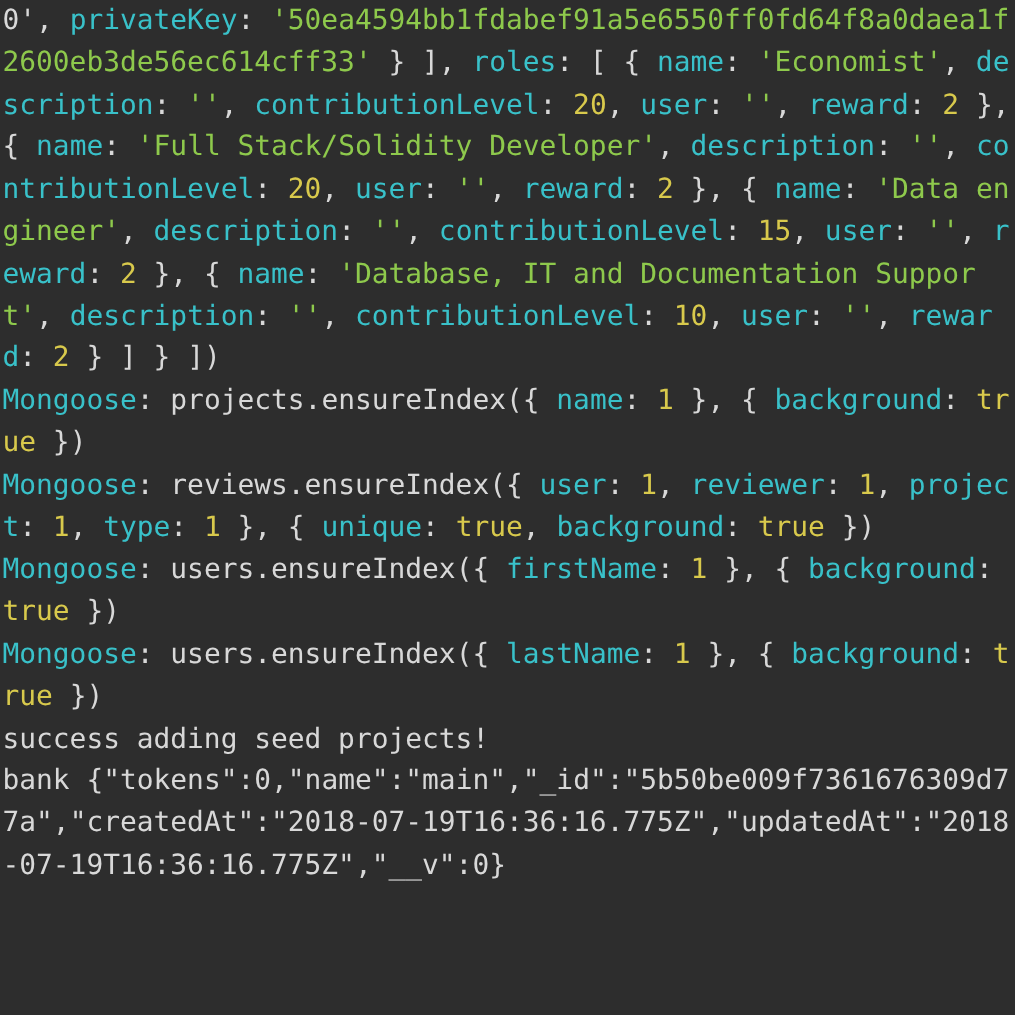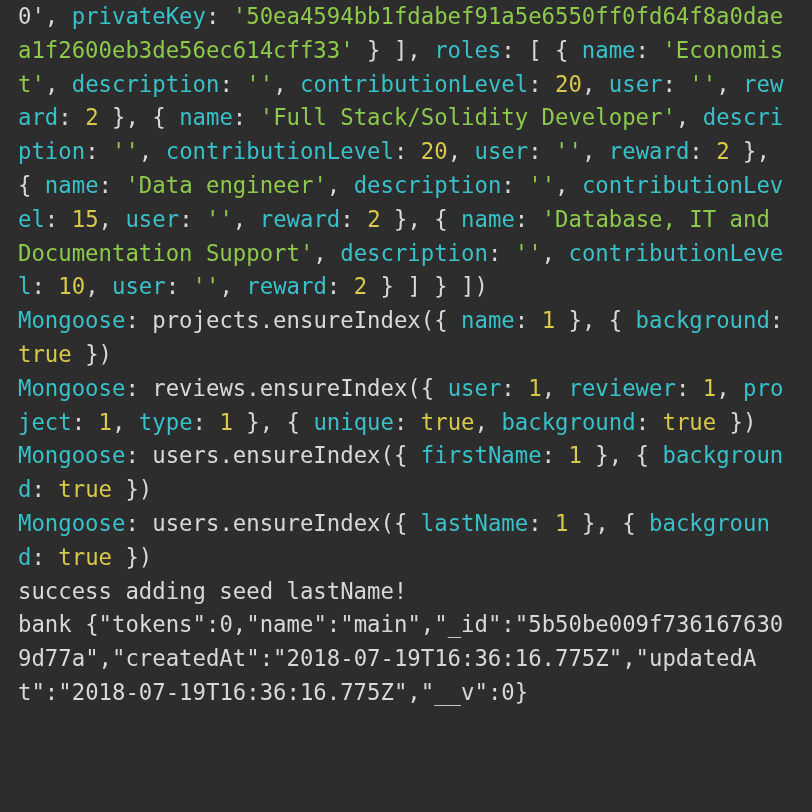--- a/index.html
+++ b/index.html
@@ -5,21 +5,21 @@
   html, body {
     margin: 0;
     padding: 0;
     width: 812px;
     height: 812px;
     background: #2d2d2d;
     overflow: hidden;
   }
   pre.console {
     margin: 0;
-    padding: 0 18px;
+    padding: 0 2px;
     font-family: "Menlo", "Consolas", monospace;
     font-size: 22.3px;
     line-height: 33.8px;
     color: #d8d8d8;
     white-space: pre-wrap;
     word-break: break-all;
     letter-spacing: 0px;
   }
   .c-def  { color: #d8d8d8; }  
   .c-key  { color: #39c1c9; }  
@@ -28,14 +28,14 @@
   .c-bool { color: #d8c94c; }  
 </style>
 </head>
 <body>
 
 <pre class="console"><span class="c-def">0'</span><span class="c-def">, </span><span class="c-key">privateKey</span><span class="c-def">: </span><span class="c-str">'50ea4594bb1fdabef91a5e6550ff0fd6</span><span class="c-str">4f8a0daea1f2600eb3de56ec614cff33</span><span class="c-str">'</span><span class="c-def"> } ], </span><span class="c-key">roles</span><span class="c-def">: [ { </span><span class="c-key">name</span><span class="c-def">: </span><span class="c-str">'</span><span class="c-str">Economist</span><span class="c-str">'</span><span class="c-def">, </span><span class="c-key">description</span><span class="c-def">: </span><span class="c-str">''</span><span class="c-def">, </span><span class="c-key">contributionLevel</span><span class="c-def">: </span><span class="c-num">20</span><span class="c-def">, </span><span class="c-key">user</span><span class="c-def">: </span><span class="c-str">''</span><span class="c-def">, </span><span class="c-key">reward</span><span class="c-def">: </span><span class="c-num">2</span><span class="c-def"> }, { </span><span class="c-key">name</span><span class="c-def">: </span><span class="c-str">'</span><span class="c-str">Full Stack/Solidity Developer</span><span class="c-str">'</span><span class="c-def">, </span><span class="c-key">description</span><span class="c-def">: </span><span class="c-str">''</span><span class="c-def">, </span><span class="c-key">contributionLevel</span><span class="c-def">: </span><span class="c-num">20</span><span class="c-def">, </span><span class="c-key">user</span><span class="c-def">: </span><span class="c-str">''</span><span class="c-def">, </span><span class="c-key">reward</span><span class="c-def">: </span><span class="c-num">2</span><span class="c-def"> }, { </span><span class="c-key">name</span><span class="c-def">: </span><span class="c-str">'</span><span class="c-str">Data engineer</span><span class="c-str">'</span><span class="c-def">, </span><span class="c-key">description</span><span class="c-def">: </span><span class="c-str">''</span><span class="c-def">, </span><span class="c-key">contributionLevel</span><span class="c-def">: </span><span class="c-num">15</span><span class="c-def">, </span><span class="c-key">user</span><span class="c-def">: </span><span class="c-str">''</span><span class="c-def">, </span><span class="c-key">reward</span><span class="c-def">: </span><span class="c-num">2</span><span class="c-def"> }, { </span><span class="c-key">name</span><span class="c-def">: </span><span class="c-str">'</span><span class="c-str">Database, IT and Documentation Support</span><span class="c-str">'</span><span class="c-def">, </span><span class="c-key">description</span><span class="c-def">: </span><span class="c-str">''</span><span class="c-def">, </span><span class="c-key">contributionLevel</span><span class="c-def">: </span><span class="c-num">10</span><span class="c-def">, </span><span class="c-key">user</span><span class="c-def">: </span><span class="c-str">''</span><span class="c-def">, </span><span class="c-key">reward</span><span class="c-def">: </span><span class="c-num">2</span><span class="c-def"> } ] } ])
 </span><span class="c-key">Mongoose</span><span class="c-def">: </span><span class="c-def">projects</span><span class="c-def">.</span><span class="c-def">ensureIndex</span><span class="c-def">({ </span><span class="c-key">name</span><span class="c-def">: </span><span class="c-num">1</span><span class="c-def"> }, { </span><span class="c-key">background</span><span class="c-def">: </span><span class="c-bool">true</span><span class="c-def"> })
 </span><span class="c-key">Mongoose</span><span class="c-def">: </span><span class="c-def">reviews</span><span class="c-def">.</span><span class="c-def">ensureIndex</span><span class="c-def">({ </span><span class="c-key">user</span><span class="c-def">: </span><span class="c-num">1</span><span class="c-def">, </span><span class="c-key">reviewer</span><span class="c-def">: </span><span class="c-num">1</span><span class="c-def">, </span><span class="c-key">project</span><span class="c-def">: </span><span class="c-num">1</span><span class="c-def">, </span><span class="c-key">type</span><span class="c-def">: </span><span class="c-num">1</span><span class="c-def"> }, { </span><span class="c-key">unique</span><span class="c-def">: </span><span class="c-bool">true</span><span class="c-def">, </span><span class="c-key">background</span><span class="c-def">: </span><span class="c-bool">true</span><span class="c-def"> })
 </span><span class="c-key">Mongoose</span><span class="c-def">: </span><span class="c-def">users</span><span class="c-def">.</span><span class="c-def">ensureIndex</span><span class="c-def">({ </span><span class="c-key">firstName</span><span class="c-def">: </span><span class="c-num">1</span><span class="c-def"> }, { </span><span class="c-key">background</span><span class="c-def">: </span><span class="c-bool">true</span><span class="c-def"> })
 </span><span class="c-key">Mongoose</span><span class="c-def">: </span><span class="c-def">users</span><span class="c-def">.</span><span class="c-def">ensureIndex</span><span class="c-def">({ </span><span class="c-key">lastName</span><span class="c-def">: </span><span class="c-num">1</span><span class="c-def"> }, { </span><span class="c-key">background</span><span class="c-def">: </span><span class="c-bool">true</span><span class="c-def"> })
-</span><span class="c-def">success adding seed lastName!</span><span class="c-def">
+</span><span class="c-def">success adding seed projects!</span><span class="c-def">
 </span><span class="c-def">bank</span><span class="c-def"> {"</span><span class="c-def">tokens</span><span class="c-def">":</span><span class="c-def">0</span><span class="c-def">,"</span><span class="c-def">name</span><span class="c-def">":"</span><span class="c-def">main</span><span class="c-def">","</span><span class="c-def">_id</span><span class="c-def">":"</span><span class="c-def">5b50be009f7361676309d77a</span><span class="c-def">","</span><span class="c-def">createdAt</span><span class="c-def">":"</span><span class="c-def">2018-07-19T16:36:16.775Z</span><span class="c-def">","</span><span class="c-def">updatedAt</span><span class="c-def">":"</span><span class="c-def">2018-07-19T16:36:16.775Z</span><span class="c-def">","</span><span class="c-def">__v</span><span class="c-def">":</span><span class="c-def">0</span><span class="c-def">}</span></pre>
 
 </body></html>

